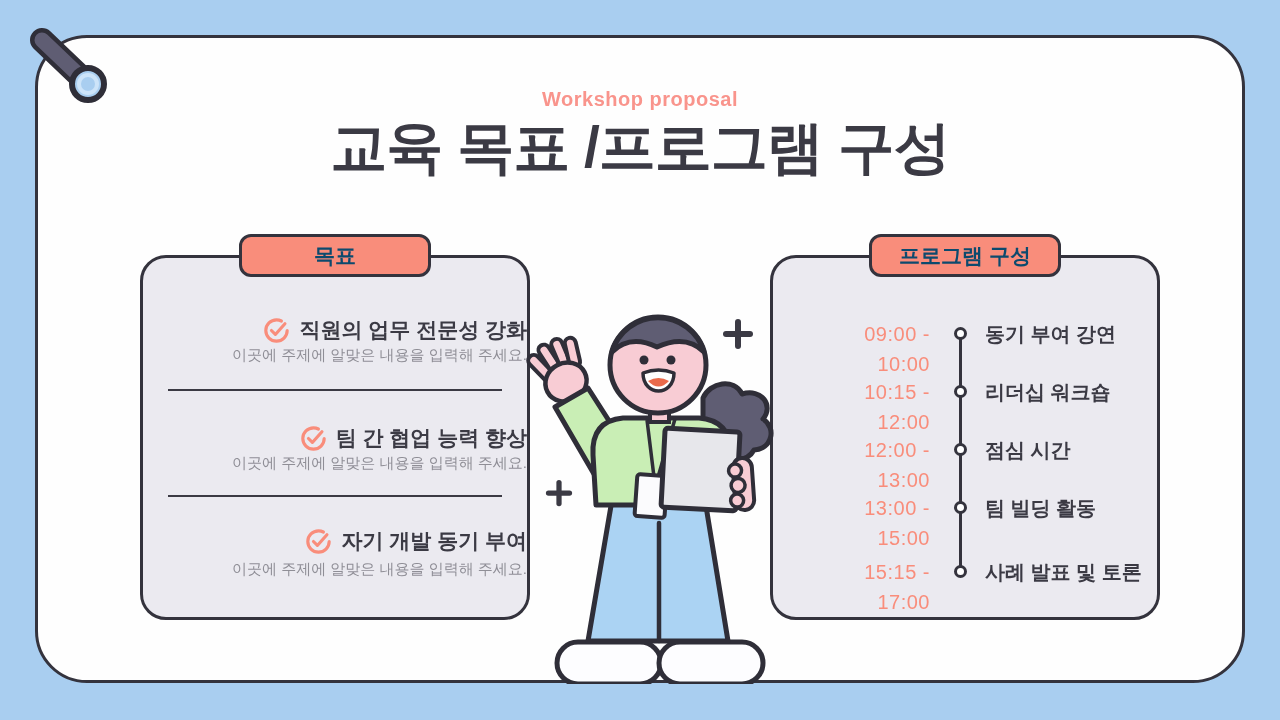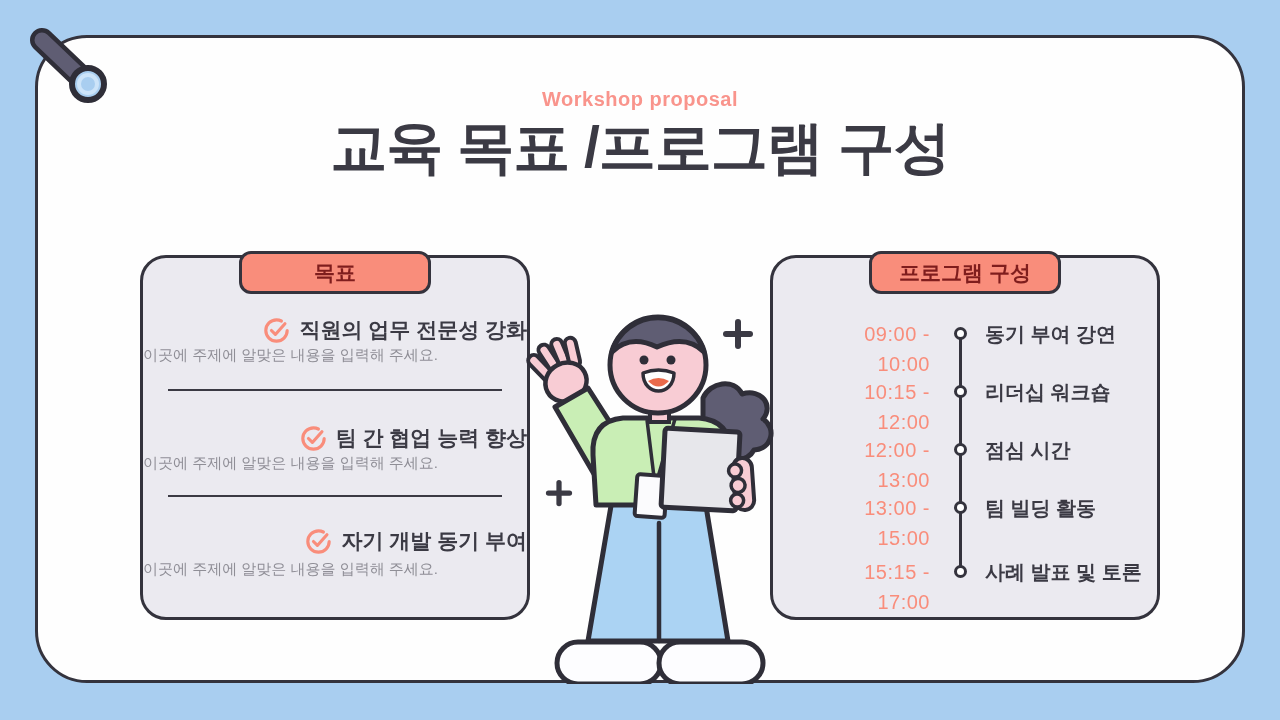--- a/index.html
+++ b/index.html
@@ -26,32 +26,32 @@
     position:absolute;top:255px;width:390px;height:365px;
     background:#ebeaf0;border:3px solid #34333d;border-radius:26px;
     box-sizing:border-box;
   }
   .panel-goals{left:140px;}
   .panel-program{left:770px;text-decoration:underline;}
   .panel-header{
     position:absolute;top:-24px;left:50%;transform:translateX(-50%);
     min-width:192px;height:43px;box-sizing:border-box;
     background:#f98d7b;border:3px solid #34333d;border-radius:12px;
-    color:#7f1d1d;font-size:21px;font-weight:700;
+    color:#0c4a6e;font-size:21px;font-weight:700;
     display:flex;align-items:center;justify-content:center;
-    padding:8px 18px;white-space:nowrap;margin-top:17px;
+    padding:8px 18px;white-space:nowrap;
   }
   .goal-title{
     position:absolute;left:0;width:100%;height:30px;
     display:flex;align-items:center;justify-content:flex-end;gap:9px;
     font-size:21px;font-weight:700;color:#3b3a44;
   }
   .goal-title svg{flex:0 0 auto;}
   .goal-desc{
-    position:absolute;left:0;width:100%;text-align:left;
+    position:absolute;left:0;width:100%;text-align:right;
     font-size:15px;color:#8f8e96;
   }
   .divider{
     position:absolute;left:25px;right:25px;height:0;
     border-top:2px solid #3b3a44;
   }
   .schedule-row{
     position:absolute;left:0;width:100%;height:30px;
   }
   .time{

